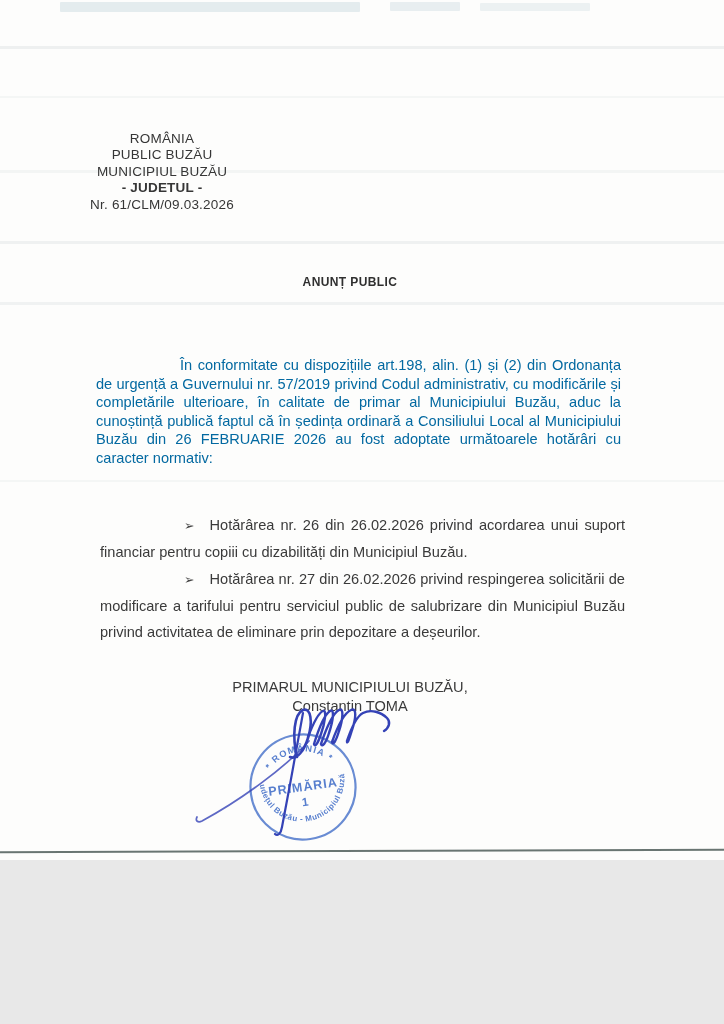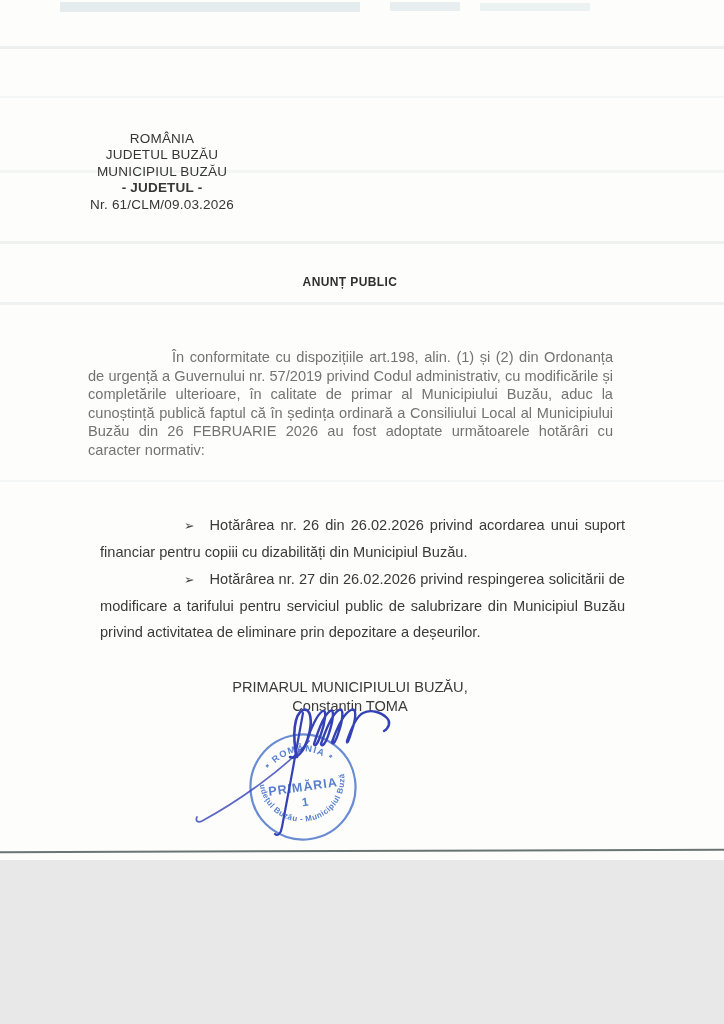--- a/index.html
+++ b/index.html
@@ -23,21 +23,21 @@
   .issuer .bold{font-weight:bold;}
   
   .doc-title{
     position:absolute;left:88px;top:275px;width:524px;text-align:center;
     font-weight:bold;font-size:12px;letter-spacing:.4px;color:#303030;
   }
   
   .intro{
     position:absolute;left:88px;top:348px;width:525px;
     font-size:14.6px;line-height:18.5px;text-align:justify;
-    text-indent:84px;margin:0;color:#737373;
+    text-indent:84px;margin:8px;color:#0369a1;
   }
   .bullet{
     position:absolute;left:88px;width:525px;
     font-size:14.6px;line-height:26px;text-align:justify;
     text-indent:84px;margin:12px;color:#3a3a3a;
   }
   .bullet .marker{margin-right:15px;font-size:12.5px;color:#444;}
   .b1{top:500px;}
   .b2{top:554px;}
   
@@ -65,21 +65,21 @@
   <div class="scan-band" style="top:46px;height:3px;background:rgba(170,182,188,.18);"></div>
   <div class="scan-band" style="top:96px;height:2px;background:rgba(170,182,188,.10);"></div>
   <div class="scan-band" style="top:170px;height:3px;background:rgba(175,186,190,.12);"></div>
   <div class="scan-band" style="top:241px;height:3px;background:rgba(170,182,188,.16);"></div>
   <div class="scan-band" style="top:302px;height:3px;background:rgba(170,182,188,.15);"></div>
   <div class="scan-band" style="top:480px;height:2px;background:rgba(170,182,188,.10);"></div>
   <div class="scan-band" style="top:988px;height:3px;background:rgba(170,182,188,.14);"></div>
 
   <div class="issuer">
     <div>ROMÂNIA</div>
-    <div>JUDETUL BUZĂU</div>
+    <div>PUBLIC BUZĂU</div>
     <div>MUNICIPIUL BUZĂU</div>
     <div class="bold">- JUDETUL -</div>
     <div>Nr. 61/CLM/09.03.2026</div>
   </div>
 
   <div class="doc-title">ANUNȚ PUBLIC</div>
 
   <p class="intro">În conformitate cu dispozițiile art.198, alin. (1) și (2) din Ordonanța de urgență a Guvernului nr. 57/2019 privind Codul administrativ, cu modificările și completările ulterioare, în calitate de primar al Municipiului Buzău, aduc la cunoștință publică faptul că în ședința ordinară a Consiliului Local al Municipiului Buzău din 26 FEBRUARIE 2026 au fost adoptate următoarele hotărâri cu caracter normativ:</p>
 
   <p class="bullet b1">

